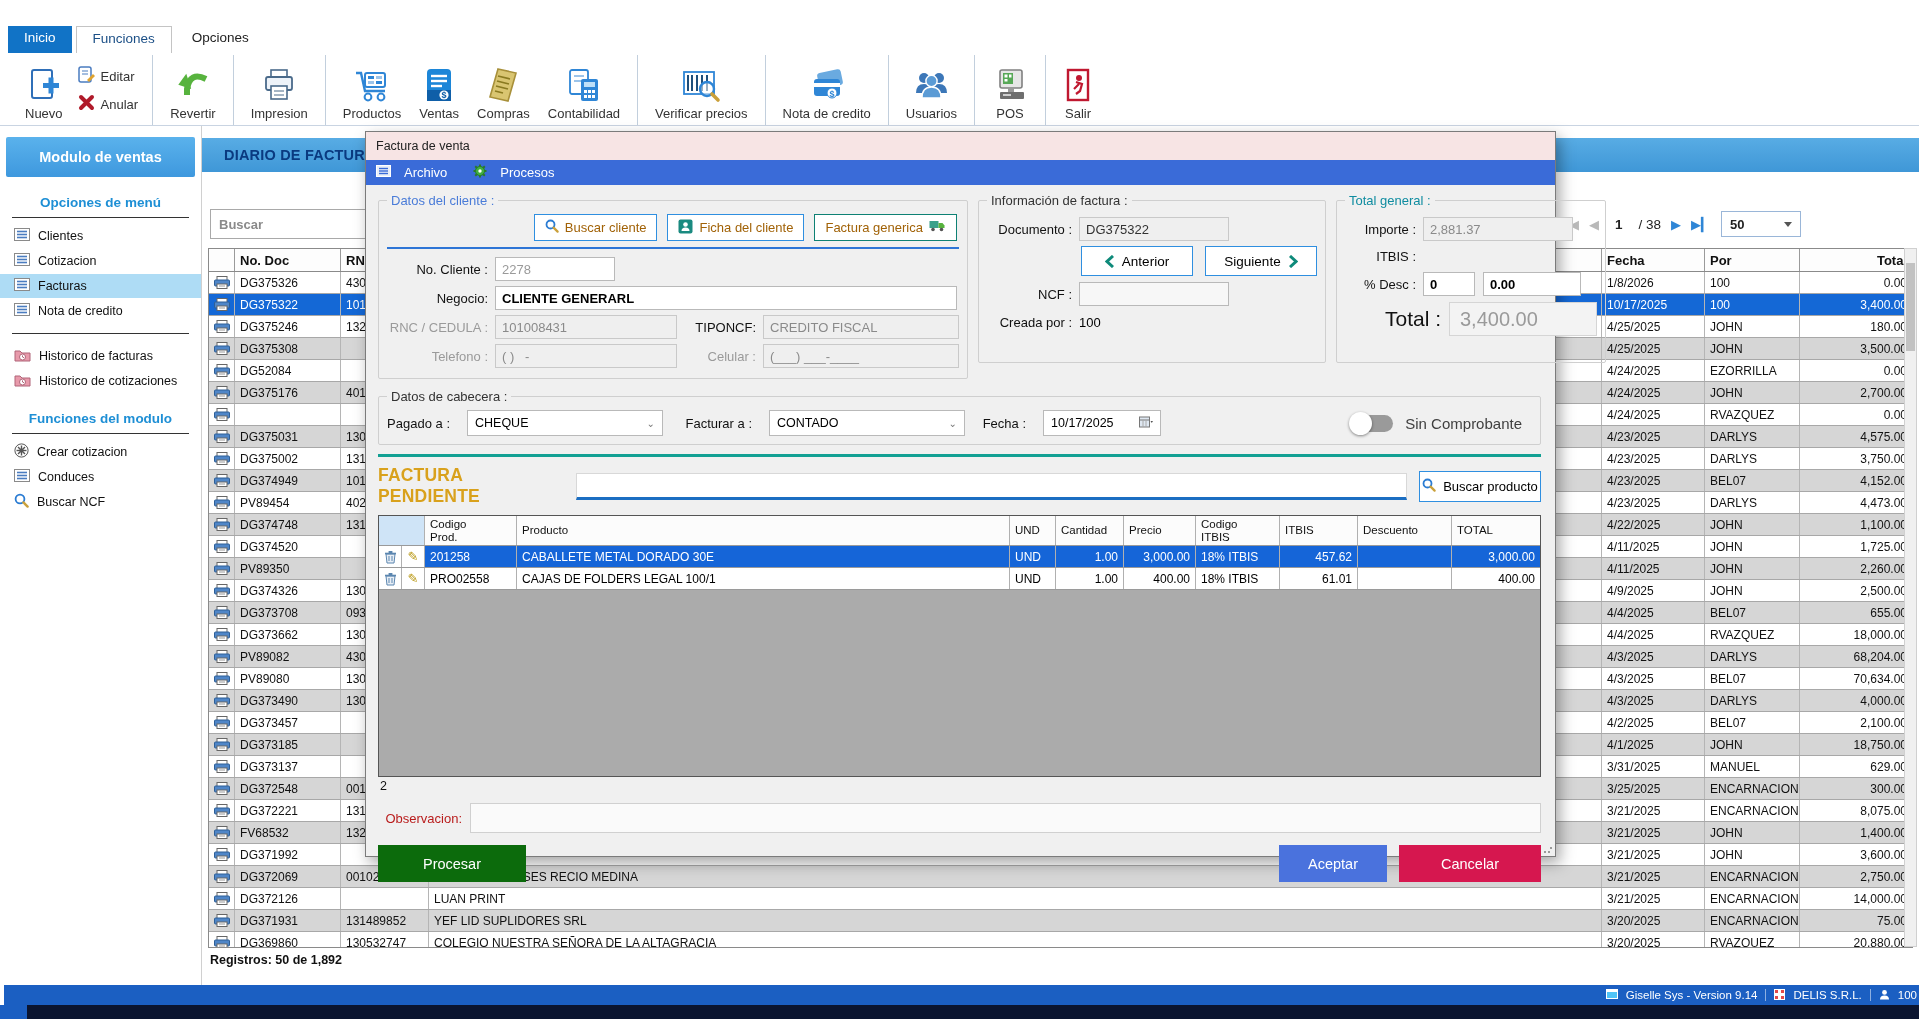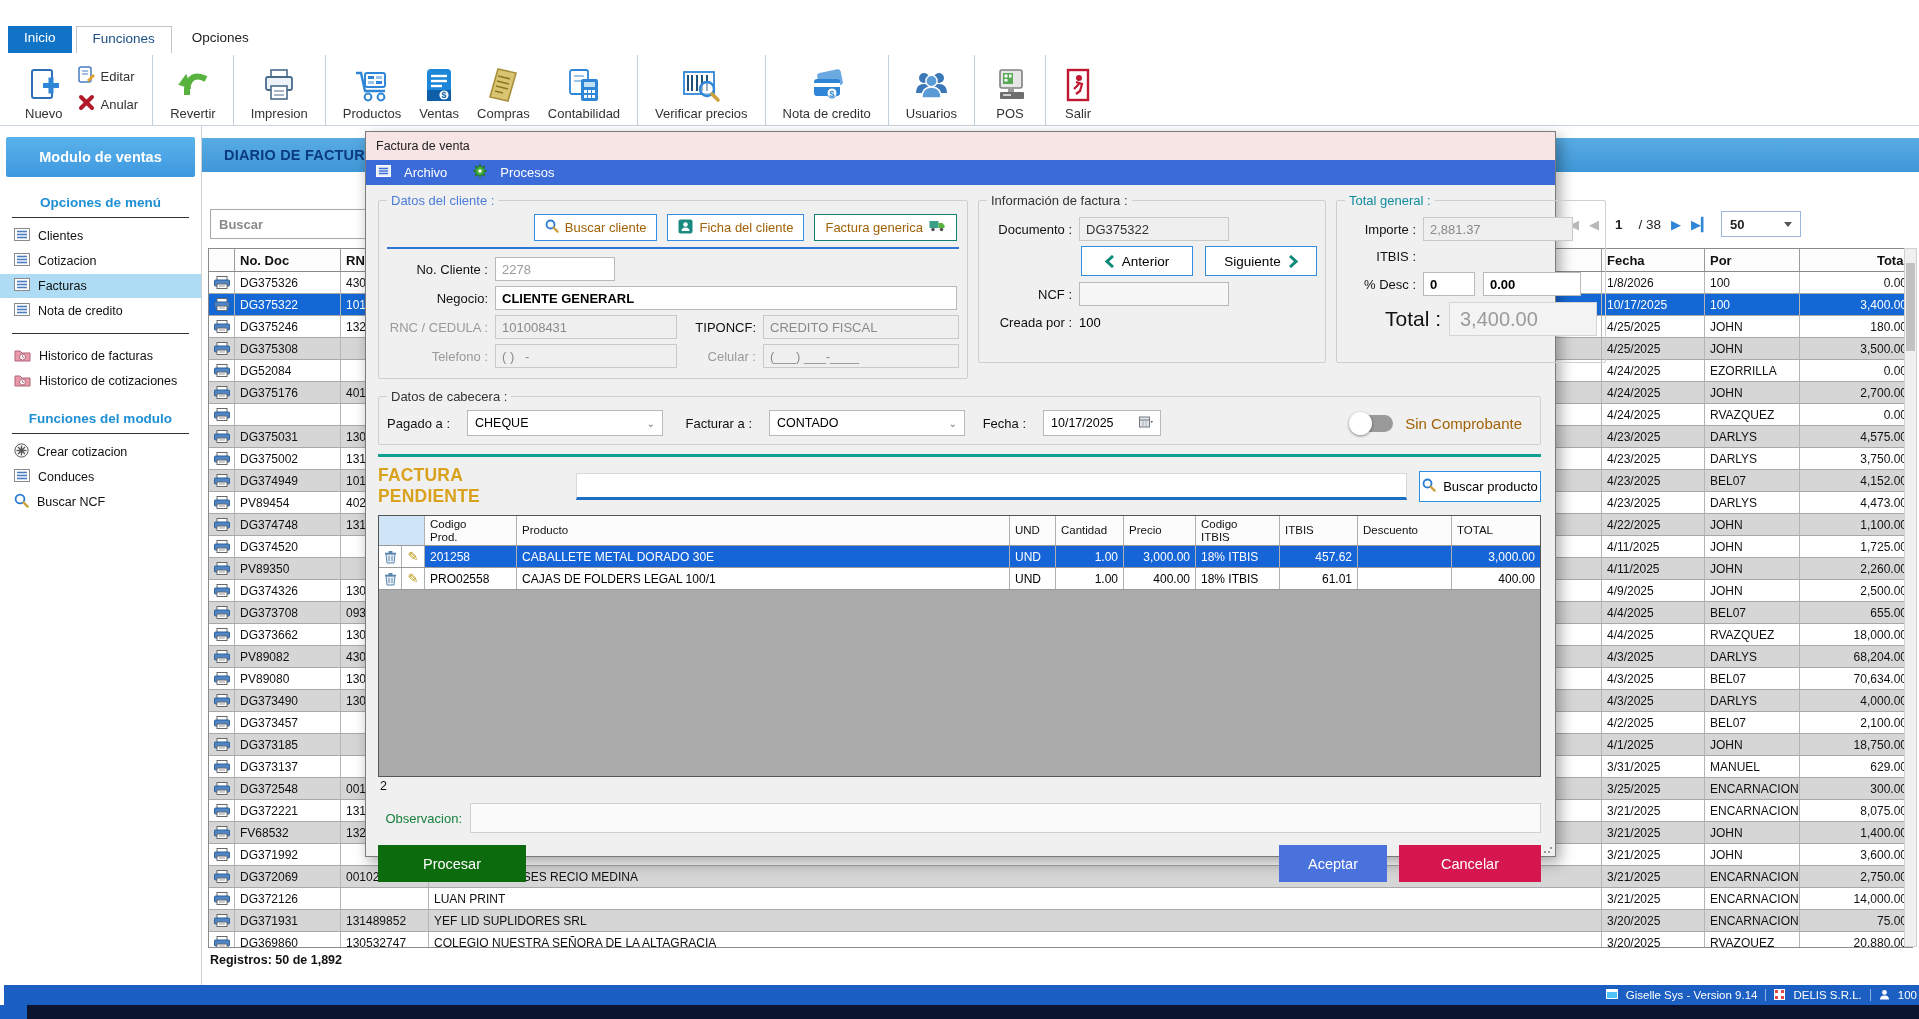--- a/index.html
+++ b/index.html
@@ -96,21 +96,21 @@
   .trow2 { display:flex; align-items:center; margin:6px 0; }
   .big-total-lab { font-size:21px; color:#111; width:104px; text-align:right; padding-right:8px; }
   .big-total-box { width:148px; height:34px; background:#f3f3f3; border:1px solid #d5d5d5; color:#9a9a9a; font-size:20px; display:flex; align-items:center; padding-left:10px; }
 
   .fs-cab { margin-top:10px; height:56px; }
   .cab-row { display:flex; align-items:center; gap:10px; margin-top:2px; }
   .ddl { height:26px; border:1px solid #b9b9b9; background:#fff; display:flex; align-items:center; justify-content:space-between; padding:0 7px; font-size:12.5px; }
   .toggle-wrap { margin-left:auto; display:flex; align-items:center; gap:12px; padding-right:10px; }
   .toggle { width:42px; height:17px; border-radius:9px; background:#9a9a9a; position:relative; }
   .toggle .knob { position:absolute; left:-2px; top:-3px; width:23px; height:23px; border-radius:50%; background:#fff; box-shadow:0 1px 3px rgba(0,0,0,.45); }
-  .toggle-lab { font-size:15px; color:#a16207; }
+  .toggle-lab { font-size:15px; color:#404040; }
 
   .teal-line { border-top:3px solid #12a093; margin:9px 0 8px; }
   .pend-row { display:flex; align-items:center; gap:12px; }
   .pend-title { color:#d9a11c; font-weight:bold; font-size:17.5px; letter-spacing:.2px; width:186px; font-stretch:condensed; }
   .pend-input { flex:1; height:27px; border:1px solid #d8d8d8; border-bottom:3px solid #1b6ec2; background:#fff; }
   .btn-buscar-prod { border:1px solid #2f8fe0; background:#fff; height:31px; width:122px; display:flex; align-items:center; justify-content:center; gap:7px; font-size:13px; }
 
   .ptable { margin-top:8px; border:1px solid #555; height:262px; display:flex; flex-direction:column; background:#ababab; font-size:12px; }
   .prow { display:flex; height:30px; background:#fcfcfc; border-bottom:1px solid #9a9a9a; }
   .prow .pc { border-right:1px solid #b0b0b0; display:flex; align-items:center; padding:0 5px; overflow:hidden; white-space:nowrap; }
@@ -126,21 +126,21 @@
   .pc.can { width:68px; justify-content:flex-end; }
   .pc.pre { width:72px; justify-content:flex-end; }
   .pc.cit { width:84px; }
   .pc.itb { width:78px; justify-content:flex-end; }
   .pc.des { width:94px; }
   .pc.ptot { width:88px; justify-content:flex-end; border-right:none; }
   .pgray { flex:1; background:#ababab; }
 
   .count-row { margin:2px 0 0 2px; font-size:12.5px; color:#111; }
   .obs-row { display:flex; align-items:center; margin-top:10px; }
-  .obs-lab { width:92px; text-align:right; padding-right:8px; font-size:13px; color:#15803d; }
+  .obs-lab { width:92px; text-align:right; padding-right:8px; font-size:13px; color:#b91c1c; }
   .obs-input { flex:1; height:30px; background:#fafafa; border:1px solid #d0d0d0; }
   .dlg-btns { display:flex; align-items:flex-start; margin-top:12px; }
   .btn-procesar { width:148px; height:37px; background:#0c6b0c; color:#fff; font-size:14.5px; border:none; }
   .btn-aceptar { margin-left:auto; width:108px; height:37px; background:#4a72dd; color:#fff; font-size:14.5px; border:none; }
   .btn-cancelar { margin-left:12px; width:142px; height:37px; background:#d6174f; color:#fff; font-size:14.5px; border:none; }
   .grip { position:absolute; right:2px; bottom:2px; width:10px; height:10px;
     background:radial-gradient(circle at 2px 8px,#999 1px,transparent 1.5px),
                radial-gradient(circle at 6px 8px,#999 1px,transparent 1.5px),
                radial-gradient(circle at 8px 4px,#999 1px,transparent 1.5px); }
 

